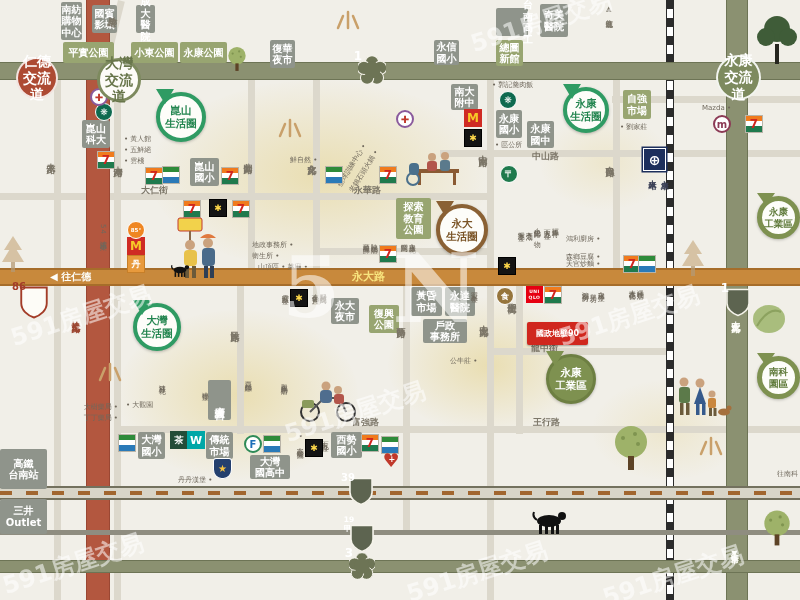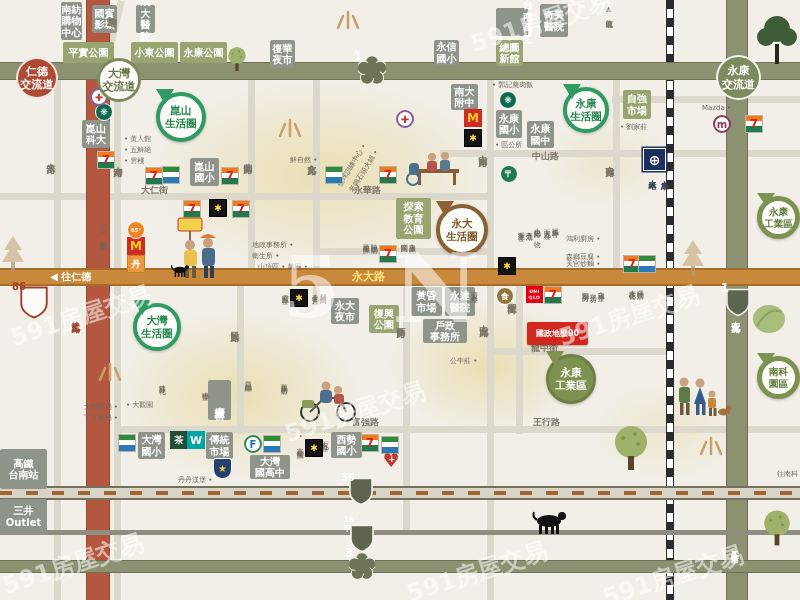--- a/index.html
+++ b/index.html
@@ -63,21 +63,21 @@
   .pin-c{position:relative;border-radius:50%;display:flex;align-items:center;justify-content:center;text-align:center;white-space:pre-line;font-weight:bold;font-size:10.5px;line-height:1.2;box-shadow:0 1px 3px rgba(0,0,0,.25);}
   .pc-go{background:#fdfdf9;border:4px solid #2f9b63;color:#23854f;}
   .pc-bo{background:#fdfdf9;border:4px solid #8a6134;color:#7a5426;}
   .pc-gs{background:#7e9150;border:3px solid #6d7f42;color:#fff;}
   .pc-gos{background:#fdfdf9;border:5px solid #7e9150;color:#5f7a3a;font-size:9.5px;}
   .pin-t{position:relative;width:0;height:0;margin:-3px auto 0;border-left:9px solid transparent;border-right:9px solid transparent;}
   .pt-go{border-top:15px solid #2f9b63;}
   .pt-bo{border-top:15px solid #8a6134;}
   .pt-gs{border-top:15px solid #7e9150;}
   .pt-gos{border-top:13px solid #7e9150;}
-  .ixc{border-radius:50%;display:flex;align-items:center;justify-content:center;text-align:center;white-space:pre-line;font-weight:bold;font-size:11px;line-height:1.2;z-index:6;}
+  .ixc{border-radius:50%;display:flex;align-items:center;justify-content:center;text-align:center;white-space:pre-line;font-weight:bold;font-size:14px;line-height:1.2;z-index:6;}
   .ix-red{background:#ad4a33;color:#fff;border:2px solid rgba(255,255,255,.85);}
   .ix-outline{background:#fdfcf8;border:3px solid #7d8a5e;color:#68764b;}
   .ix-solid{background:#7d8a5e;color:#fff;border:2px solid rgba(255,255,255,.9);}
   .shield{z-index:5;}
   .shield svg{position:static;display:block;}
   .sh-t{position:absolute;inset:0;display:flex;align-items:center;justify-content:center;color:#fff;font-weight:bold;}
   .sh-86 .sh-t{color:#a33c28;}
   .deco{z-index:4;}
   .deco svg{position:static;display:block;}
   .wm{color:rgba(255,255,255,.55);font-weight:bold;font-size:24px;white-space:nowrap;z-index:9;pointer-events:none;}

